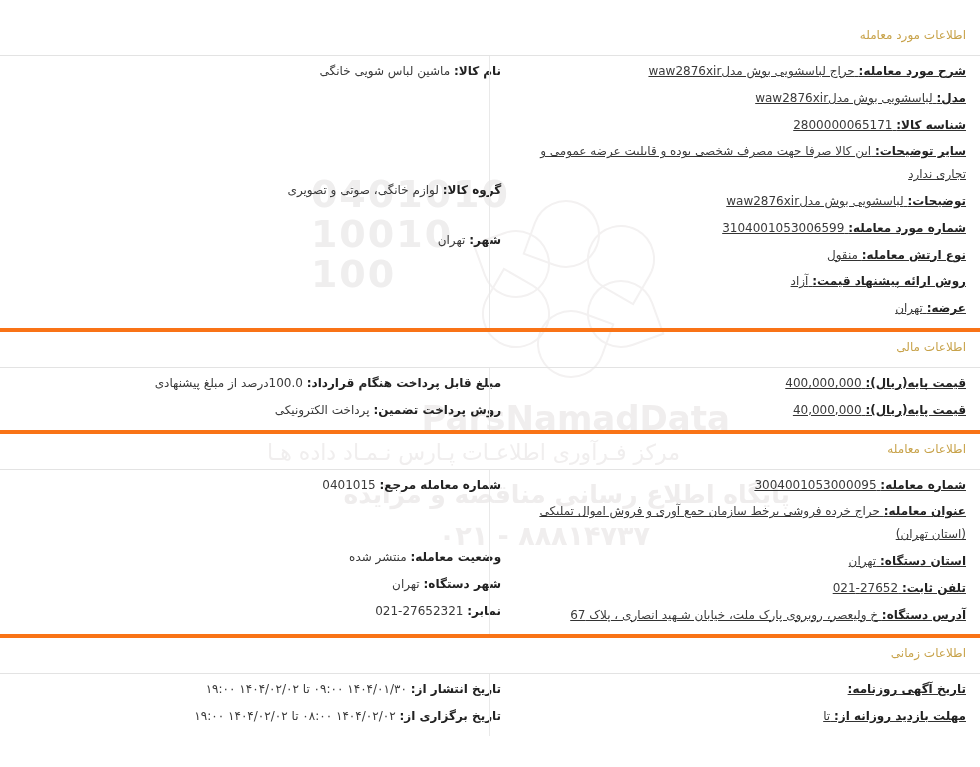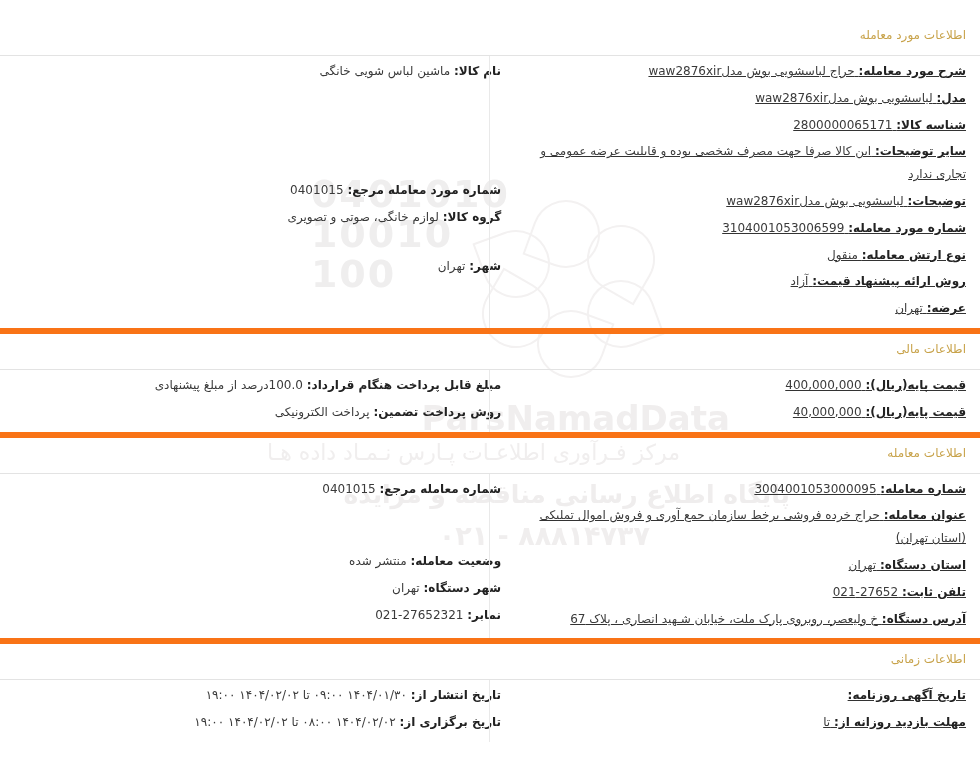--- a/index.html
+++ b/index.html
@@ -90,21 +90,21 @@
   .content {
     position: relative;
     z-index: 1;
   }
 
   .section-head {
     color: #c8a34b;
     font-size: 12px;
     text-align: right;
     padding: 8px 14px 7px 0;
-    border-top: 6px solid #f97316;
+    border-top: 4px solid #f97316;
     background: transparent;
   }
   .section-head.first {
     border-top: none;
     padding-top: 28px;
   }
   .rowgrid {
     display: flex;
     flex-direction: row;
     width: 100%;
@@ -230,24 +230,20 @@
       <div class="col col-left lines">
         <div class="field">
           <span class="lbl">نام کالا:</span>
           <span class="val">ماشین لباس شویی خانگی</span>
         </div>
         <div class="field" style="height:19px;"></div>
         <div class="field" style="height:19px;"></div>
         <div class="field" style="height:19px;"></div>
         <div class="field" style="height:19px;"></div>
         <div class="field">
-          <span class="lbl">شماره مورد معامله مرجع:</span>
-          <span class="val">0401015</span>
-        </div>
-        <div class="field">
           <span class="lbl">گروه کالا:</span>
           <span class="val">لوازم خانگی، صوتی و تصویری</span>
         </div>
         <div class="field" style="height:19px;"></div>
         <div class="field">
           <span class="lbl">شهر:</span>
           <span class="val">تهران</span>
         </div>
       </div>
     </div>

